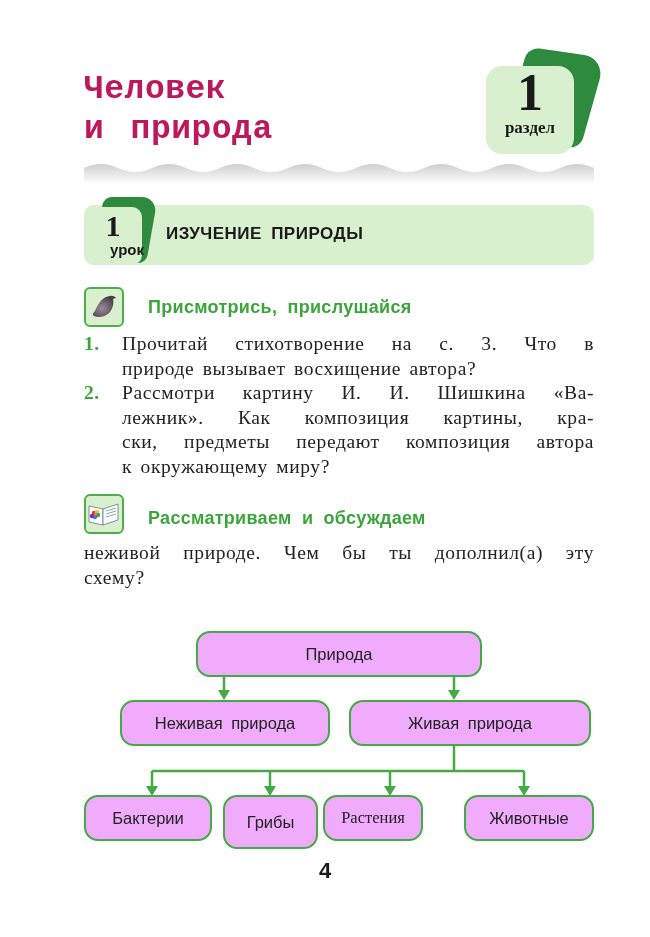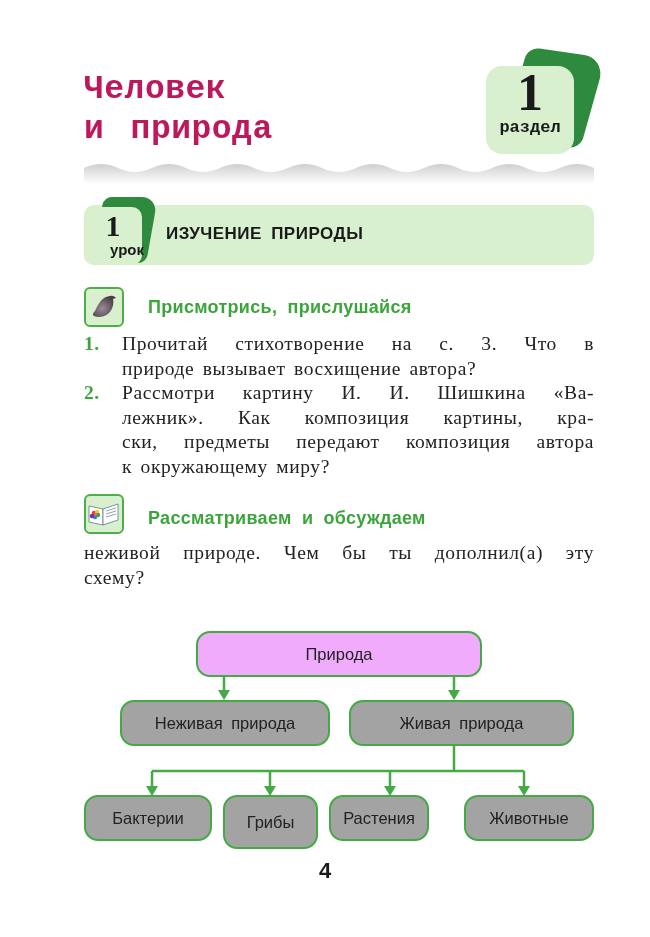--- a/index.html
+++ b/index.html
@@ -21,21 +21,21 @@
     .chapter-badge .front {
       position: absolute; left: 2px; top: 16px; width: 88px; height: 88px;
       background: #d8f0cd; border-radius: 16px;
       text-align: center;
     }
     .chapter-badge .num {
       display: block; font-family: "Liberation Serif", serif; font-weight: bold;
       font-size: 52px; line-height: 50px; color: #1a1a1a; margin-top: 2px;
     }
     .chapter-badge .lbl {
-      display: block; font-family: Liberation Mono, monospace; font-weight: bold;
+      display: block; font-family: Liberation Serif, serif; font-weight: bold;
       font-size: 17px; line-height: 20px; color: #1a1a1a;
     }
 
     .wave { left: 84px; top: 158px; width: 510px; height: 30px; }
 
     .lesson-bar {
       left: 84px; top: 205px; width: 510px; height: 60px;
       background: #d8f0cd; border-radius: 10px;
     }
     .lesson-badge-back {
@@ -76,21 +76,21 @@
     .ol-item .n {
       position: absolute; left: 0; top: 0; color: #3ba53b;
       font-family: "Liberation Serif", serif; font-weight: bold; font-size: 19.5px; line-height: 24.5px;
     }
     .ol-item .t { margin-left: 38px; }
     .justify-last { text-align-last: justify; }
 
     .diagram { left: 84px; top: 628px; width: 512px; height: 220px; }
     .node {
       position: absolute; box-sizing: border-box; border: 2.5px solid #44aa44;
-      border-radius: 14px; background: #a3a3a3; display: flex; align-items: center; justify-content: center;
+      border-radius: 14px; background: #f0abfc; display: flex; align-items: center; justify-content: center;
       font-family: "Liberation Sans", sans-serif; font-size: 16.5px; color: #222; word-spacing: 4px;
     }
     .node.root { background: #f0abfc; }
 
     .page-number {
       left: 0; width: 650px; top: 858px; text-align: center;
       font-family: "Liberation Sans", sans-serif; font-weight: bold; font-size: 22px; color: #1a1a1a;
     }
   </style>
 </head>
@@ -199,21 +199,21 @@
       <polygon points="62,158 74,158 68,168"></polygon>
       <polygon points="180,158 192,158 186,168"></polygon>
       <polygon points="300,158 312,158 306,168"></polygon>
       <polygon points="434,158 446,158 440,168"></polygon>
     </g>
   </svg>
 
   <div class="node root" style="left:112px; top:3px; width:286px; height:46px;">Природа</div>
 
   <div class="node" style="left:36px; top:72px; width:210px; height:46px;">Неживая природа</div>
-  <div class="node" style="left:265px; top:72px; width:225px; height:46px;">Живая природа</div>
+  <div class="node" style="left:265px; top:72px; width:242px; height:46px;">Живая природа</div>
 
   <div class="node" style="left:0px; top:167px; width:128px; height:46px;">Бактерии</div>
   <div class="node" style="left:139px; top:167px; width:95px; height:54px;">Грибы</div>
-  <div class="node" style="left:245px; top:167px; width:100px; height:46px;">Растения</div>
+  <div class="node" style="left:239px; top:167px; width:100px; height:46px;font-family:Liberation Serif, serif;">Растения</div>
   <div class="node" style="left:380px; top:167px; width:130px; height:46px;">Животные</div>
 </div>
 
 <div class="abs page-number">4</div>
 
 </body></html>

